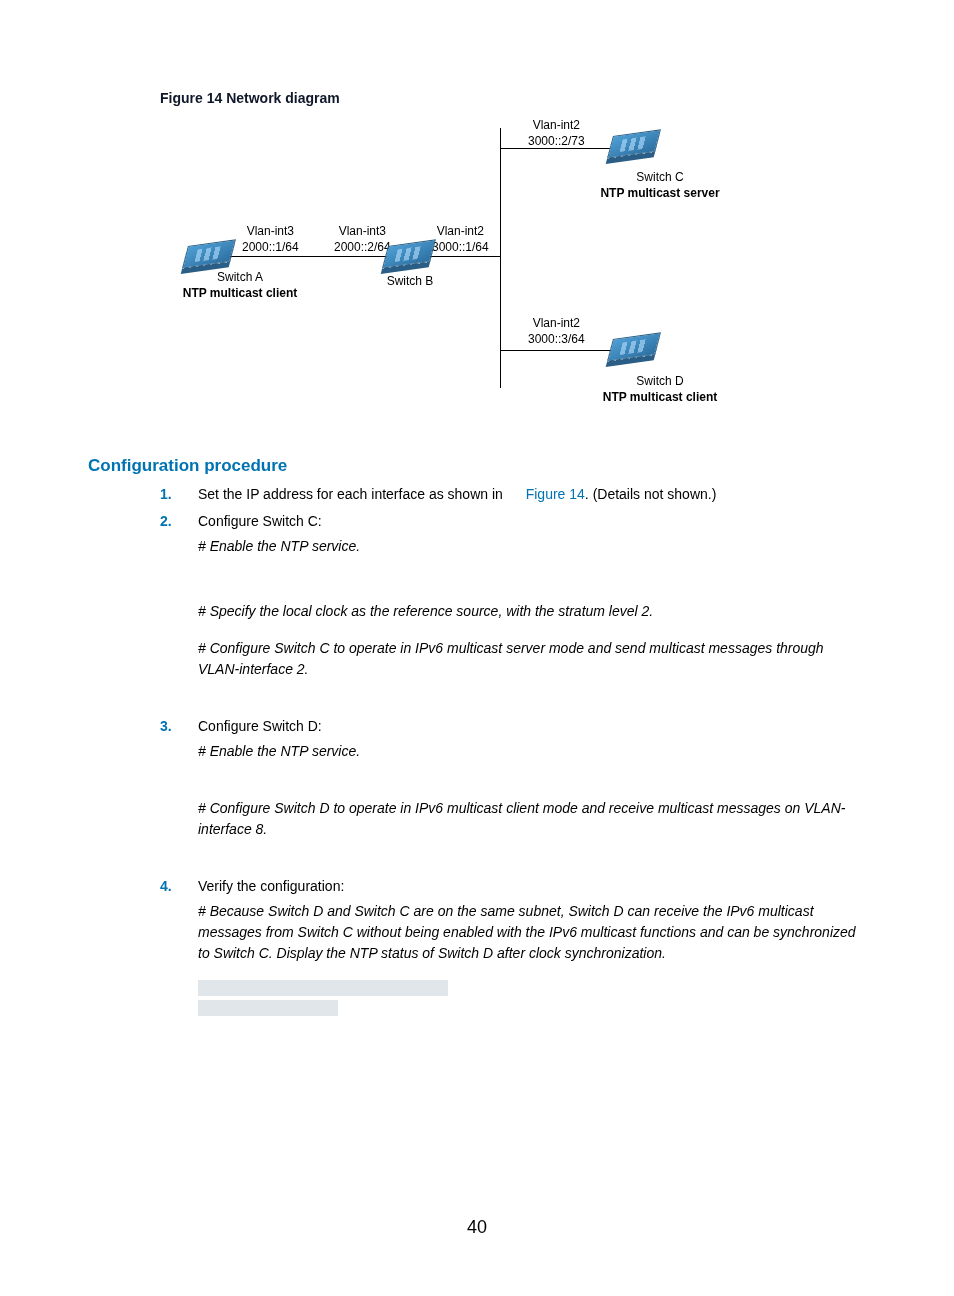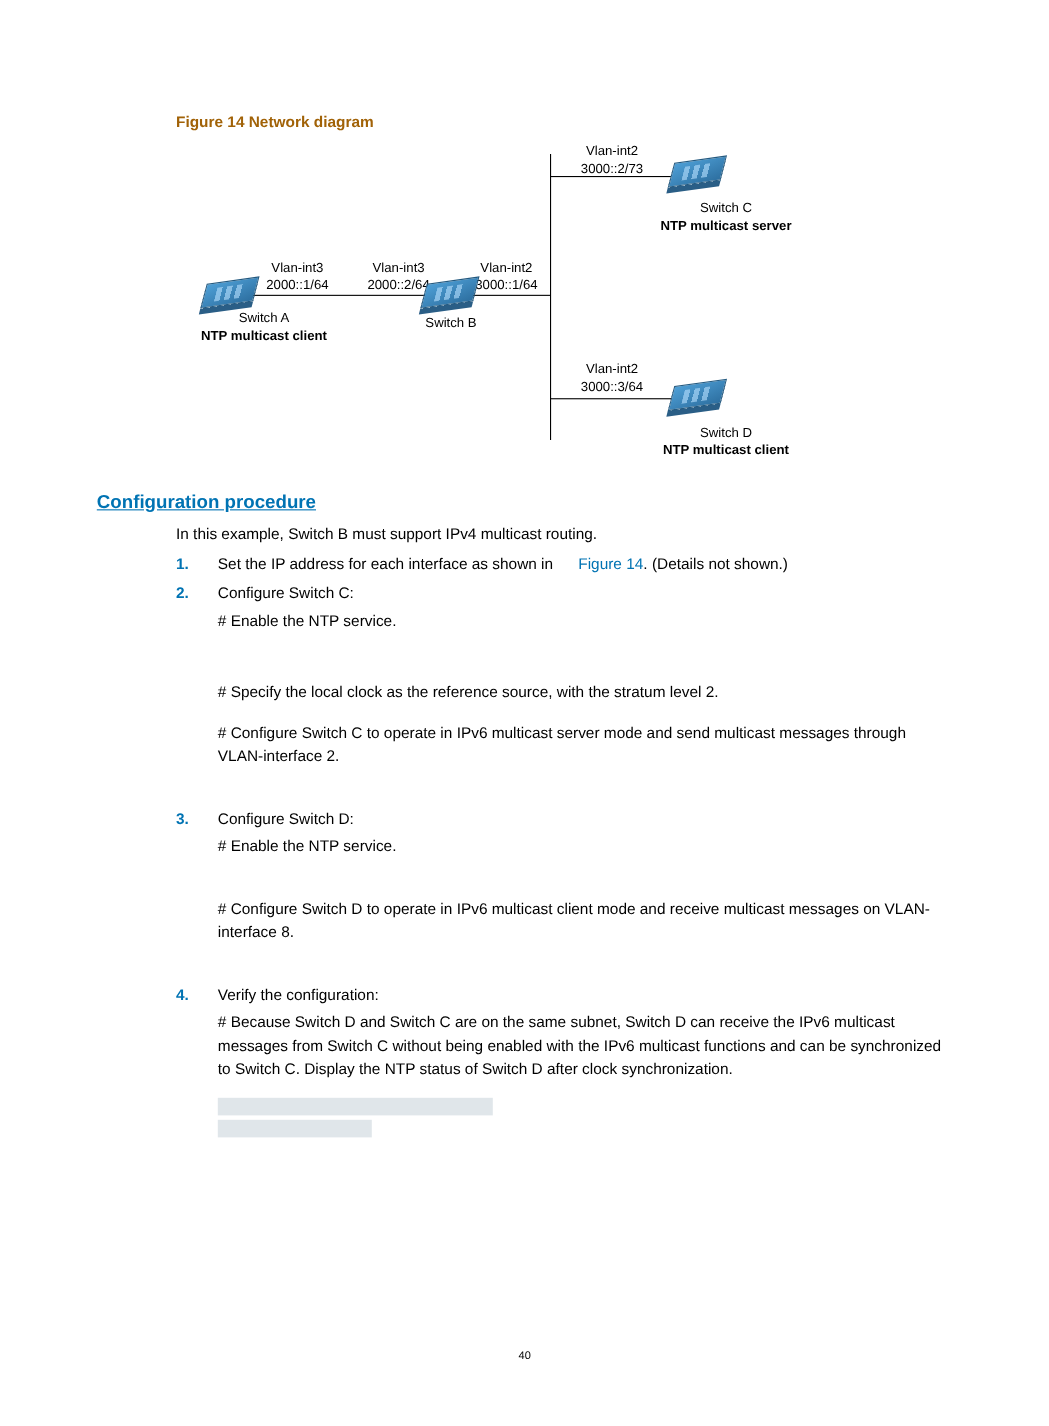--- a/index.html
+++ b/index.html
@@ -14,33 +14,32 @@
     position: relative;
     box-sizing: border-box;
   }
   .page {
     padding: 90px 88px 40px 88px;
     box-sizing: border-box;
     height: 100%;
     position: relative;
   }
   .fig-title {
-    color: #a16207;
+    color: #0f172a;
     font-weight: bold;
     font-size: 14px;
-    margin: 12px 0 12px 72px;
+    margin: 0 0 12px 72px;
     font-family: Arial, Helvetica, sans-serif;
   }
   .section-title {
     color: #0073b3;
     font-weight: bold;
     font-size: 17px;
-    margin: 7px 0 8px 0;
-    font-family: Arial, Helvetica, sans-serif;
-    text-decoration: underline;
+    margin: 28px 0 8px 0;
+    font-family: Arial, Helvetica, sans-serif;
   }
   .diagram {
     margin-left: 72px;
     position: relative;
     width: 640px;
     height: 310px;
     font-size: 12px;
   }
   .switch {
     position: absolute;
@@ -85,35 +84,35 @@
     line-height: 1.5;
   }
   ol.steps > li > .num {
     position: absolute;
     left: 0;
     top: 0;
     color: #0073b3;
     font-weight: bold;
     font-size: 14px;
   }
-  .step-body p { margin: 4px 0 16px 0; }
+  .step-body p { margin: 4px 0 16px 0; font-style: italic; }
   .figlink { color: #0073b3; margin-left: 19px; }
   .grey-bar {
     background: #e0e6ea;
     height: 16px;
     margin: 4px 0;
   }
   .grey-bars { margin-left: 110px; margin-top: 10px; }
   .page-number {
     position: absolute;
     bottom: 58px;
     left: 0;
     width: 100%;
     text-align: center;
-    font-size: 10px;
+    font-size: 18px;
   }
 </style>
 </head>
 <body>
 
 <div class="page">
 
   <div class="fig-title">Figure 14 Network diagram</div>
 
   <div class="diagram">
@@ -172,21 +171,20 @@
       <span class="switch-icon"></span>
     </div>
     <div class="switch" style="left:0px;top:152px;width:160px;">
       <div class="lbl">Switch A</div>
       <div class="lbl bold">NTP multicast client</div>
     </div>
   </div>
 
   <div class="section-title">Configuration procedure</div>
 
-  <div class="body-text">In this example, Switch B must support IPv4 multicast routing.</div>
 
   <ol class="steps">
     <li>
       <span class="num">1.</span>
       <div class="step-body">
         <span>Set the IP address for each interface as shown in </span><span class="figlink">Figure 14</span><span>. (Details not shown.)</span>
       </div>
     </li>
 
     <li>

